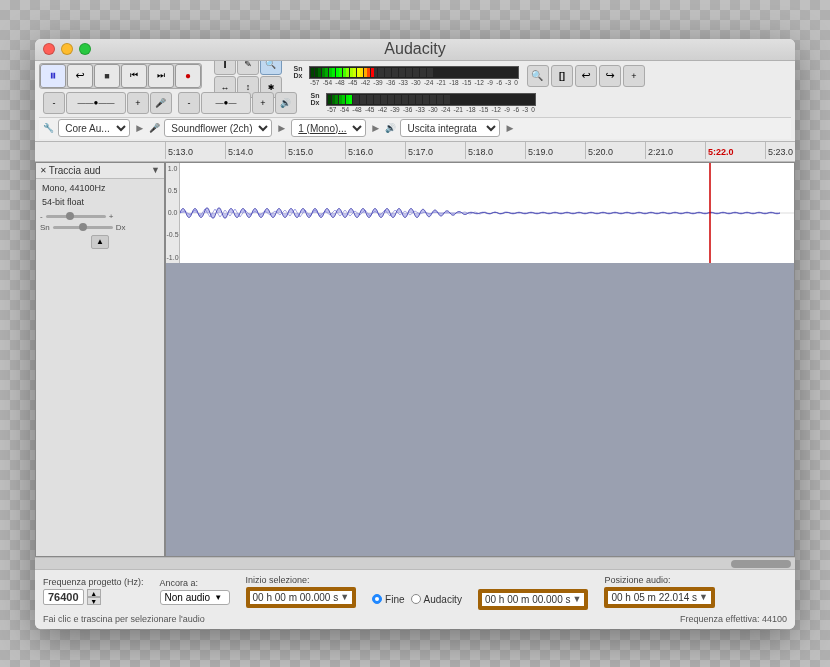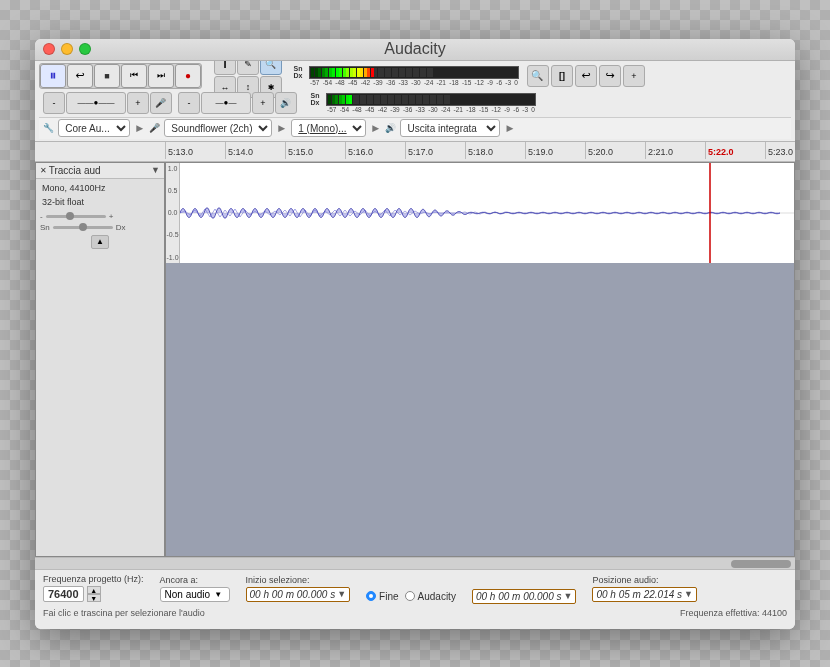--- a/index.html
+++ b/index.html
@@ -274,28 +274,27 @@
       font-size: 7px;
       display: flex; align-items: center; justify-content: center;
       cursor: pointer;
       line-height: 1;
     }
 
     .time-input {
       font-size: 10px;
       color: #333;
       background: #fff;
-      border: 1px solid #a16207;
+      border: 4px solid #a16207;
       border-radius: 2px;
       padding: 1px 3px;
       min-width: 80px;
       display: flex;
       align-items: flex-start;
       gap: 2px;
-      font-style: italic;
     }
     .time-dropdown {
       font-size: 9px; color: #555; cursor: pointer;
     }
 
     .radio-group {
       display: flex;
       gap: 6px;
       align-items: center;
     }
@@ -585,21 +584,21 @@
 
     <div class="track-panel">
 
       <div class="track-header">
         <span class="track-close-btn">✕</span>
         <span class="track-name">Traccia aud</span>
         <span class="track-dropdown">▼</span>
       </div>
       <div class="track-info">
         <div>Mono, 44100Hz</div>
-        <div>32-bit float</div>
+        <div>54-bit float</div>
       </div>
 
       <div class="volume-row">
         <span class="vol-label">-</span>
         <div class="vol-slider">
           <div class="vol-thumb"></div>
         </div>
         <span class="vol-label">+</span>
       </div>
 

